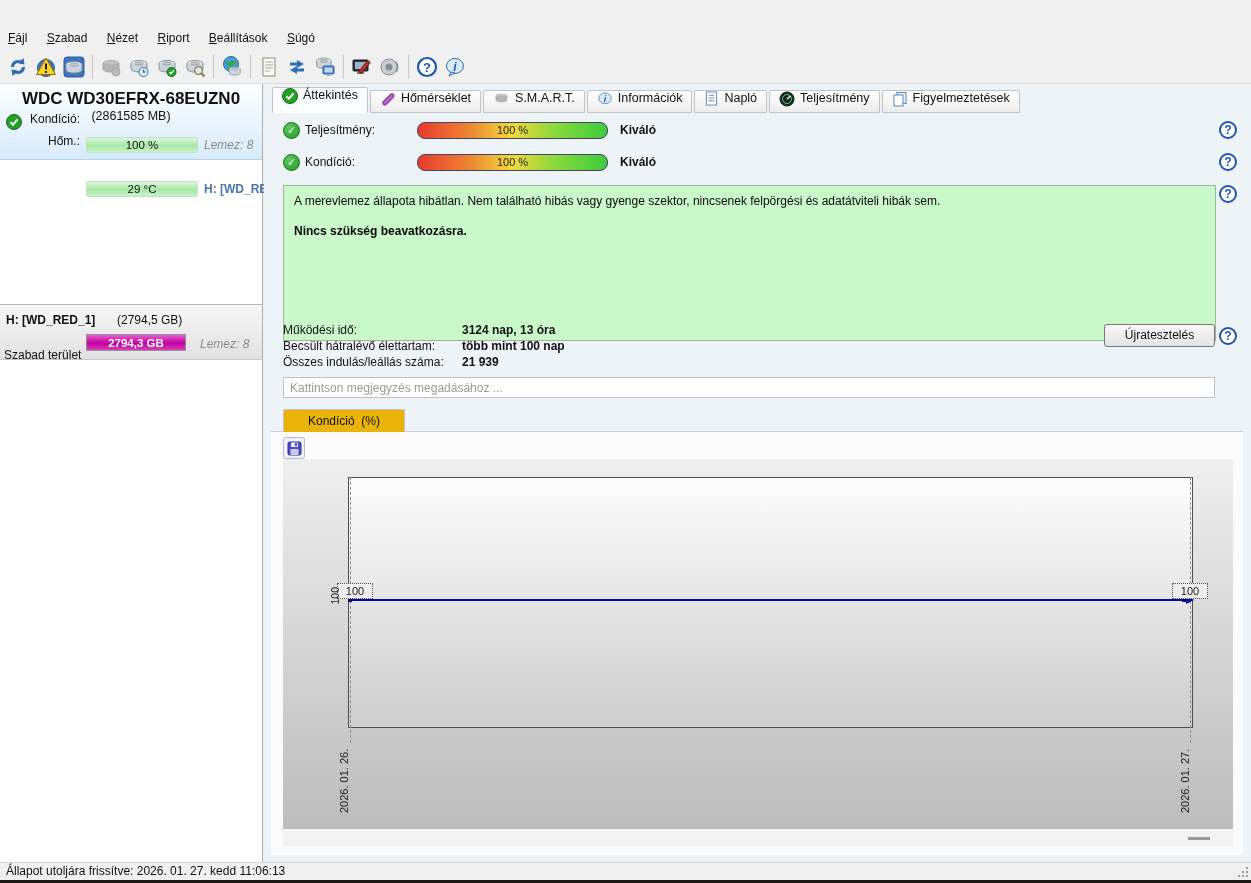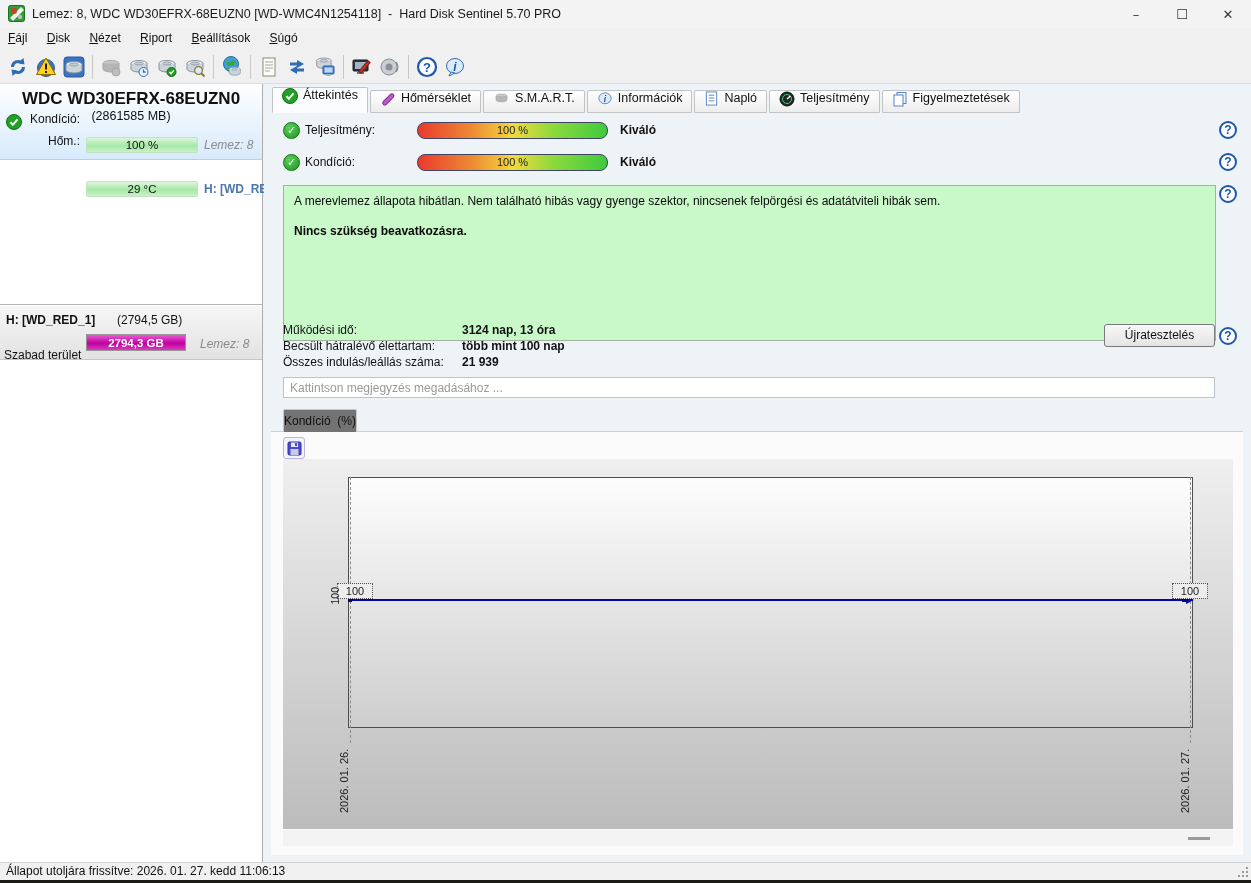--- a/index.html
+++ b/index.html
@@ -81,21 +81,21 @@
   .stat-row { position:absolute; left:19px; height:16px; line-height:16px; }
   .stat-val { position:absolute; left:179px; font-weight:bold; white-space:nowrap; }
   .retest-btn { position:absolute; left:840px; top:240px; width:111px; height:23px;
                 background:linear-gradient(180deg,#f7f7f7,#e4e4e4); border:1px solid #7a7a7a; border-radius:3px;
                 font-size:12px; text-align:center; line-height:21px; }
   .comment-input { position:absolute; left:19px; top:293px; width:932px; height:21px; border:1px solid #bcc2cc;
                    background:#fff; font-size:12px; padding:8px 6px; color:#4c1d95;
                    font-family:"Liberation Sans",sans-serif; }
   .comment-input::placeholder { color:#9a9a9a; opacity:1; }
 
-  .chart-tab { position:absolute; left:19px; top:325px; height:23px; padding:0 0; background:#737373;
+  .chart-tab { position:absolute; left:19px; top:325px; height:23px; padding:0 24px; background:#eab308;
                border:1px solid #c6c6c6; border-bottom:none; border-radius:2px 2px 0 0; line-height:22px;
                white-space:pre; z-index:2; }
   .chart-panel { position:absolute; left:7px; top:347px; width:972px; height:424px; background:#fbfbfb;
                  border-top:1px solid #cfcfcf; }
   .save-btn { position:absolute; left:12px; top:5px; width:22px; height:22px; border:1px solid #b6b6d6;
               border-radius:3px; background:#f3f3fa; display:flex; align-items:center; justify-content:center; }
   .chart-region { position:absolute; left:12px; top:27px; width:950px; height:370px;
                   background:linear-gradient(180deg,#efefef,#bcbcbc); }
   .plot { position:absolute; left:65px; top:18px; width:845px; height:251px; border:1px solid #4e4e4e;
           background:linear-gradient(180deg,#fdfdfd,#cecece); }
@@ -140,38 +140,24 @@
         <ellipse cx="11" cy="7.5" rx="8" ry="3" fill="#c9c9c9" stroke="#a8a8a8"></ellipse>
         <path d="M3 7.5 v5.5 a8 3 0 0 0 16 0 v-5.5" fill="#b5b5b5" stroke="#a8a8a8"></path>
       </g>
       <g id="sym-greencheck">
         <circle cx="8" cy="8" r="7.5" fill="#23a127" stroke="#0f6d13"></circle>
         <path d="M4.5 8.2 l2.4 2.6 4.6-5.4" stroke="#fff" stroke-width="2" fill="none"></path>
       </g>
     </defs>
   </svg>
 
-  <div class="titlebar">
-    <svg class="app-icon" viewBox="0 0 17 17">
-      <rect x="0.5" y="0.5" width="16" height="16" rx="2" fill="#2f9e34" stroke="#1c6e20"></rect>
-      <path d="M2 13 L13 2 L16 5 L5 16 Z" fill="#e8f5e8"></path>
-      <circle cx="6" cy="6" r="3" fill="#d23a2e"></circle>
-      <circle cx="12" cy="12" r="2.2" fill="#bdbdbd"></circle>
-    </svg>
-    <span class="title-text">Lemez: 8, WDC WD30EFRX-68EUZN0 [WD-WMC4N1254118]  -  Hard Disk Sentinel 5.70 PRO</span>
-    <div class="win-ctrls">
-      <span class="ctrl">–</span>
-      <span class="ctrl">☐</span>
-      <span class="ctrl">✕</span>
-    </div>
-  </div>
 
   <div class="menubar">
     <span class="menu-item">Fájl</span>
-    <span class="menu-item">Disk</span>
+    <span class="menu-item">Szabad</span>
     <span class="menu-item">Nézet</span>
     <span class="menu-item">Riport</span>
     <span class="menu-item">Beállítások</span>
     <span class="menu-item">Súgó</span>
   </div>
 
   <div class="toolbar">
     <span class="tbtn">
       <svg width="22" height="22" viewBox="0 0 22 22">
         <path d="M5.5 11a5.5 5.5 0 0 1 9.5-3.8" stroke="#2e6db4" stroke-width="3" fill="none"></path>

